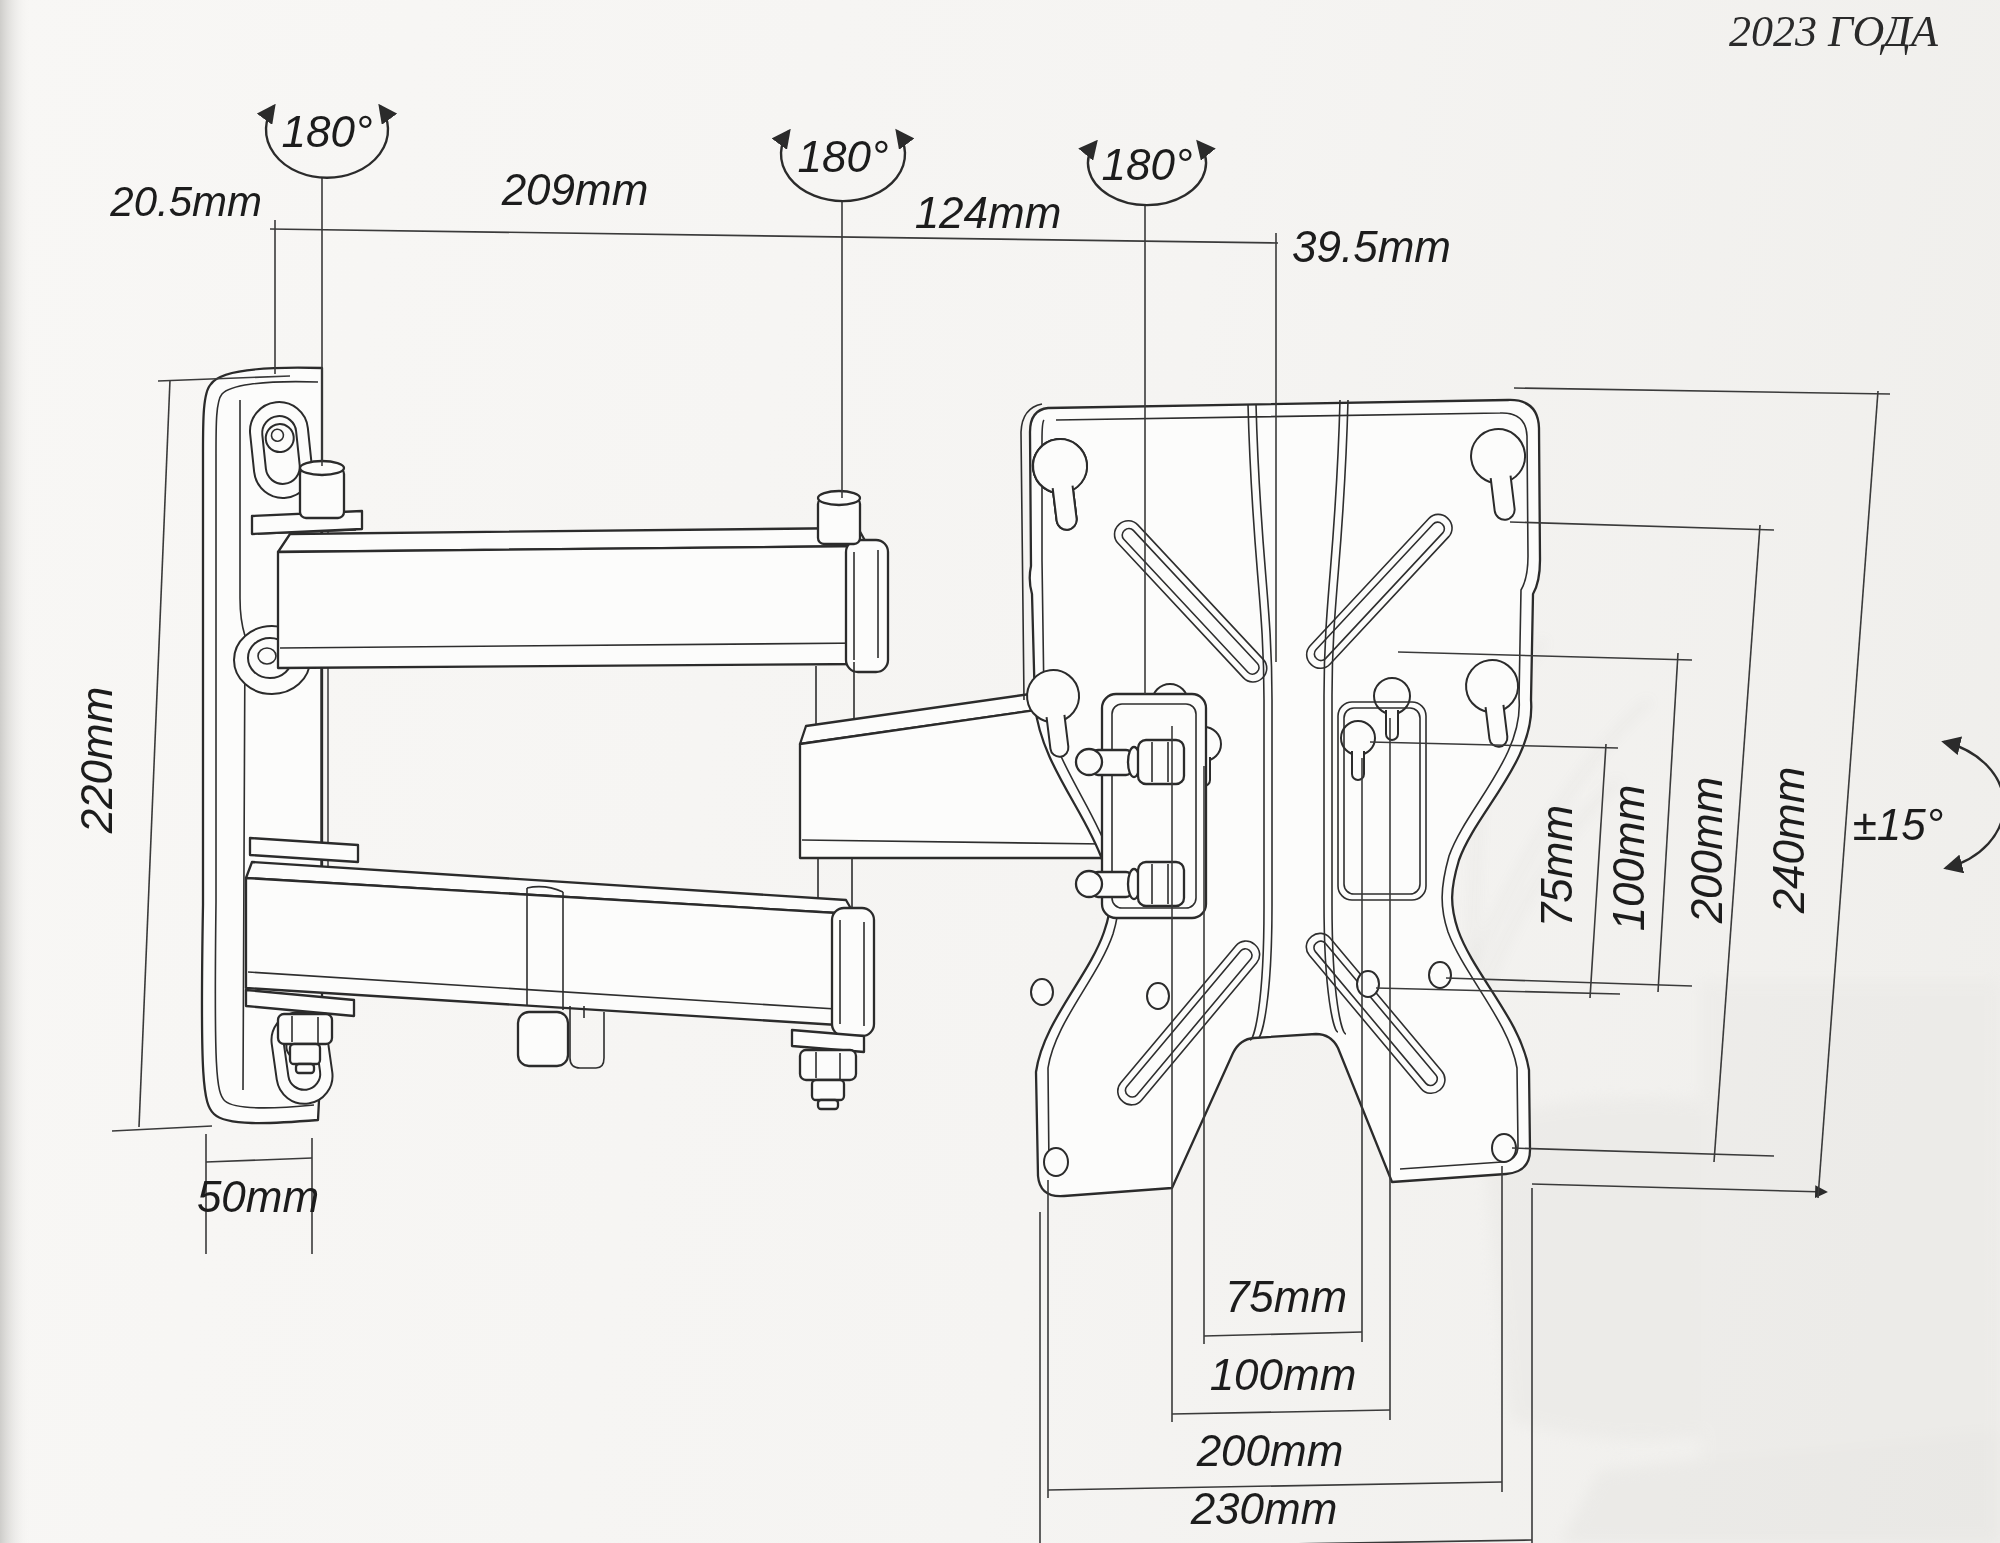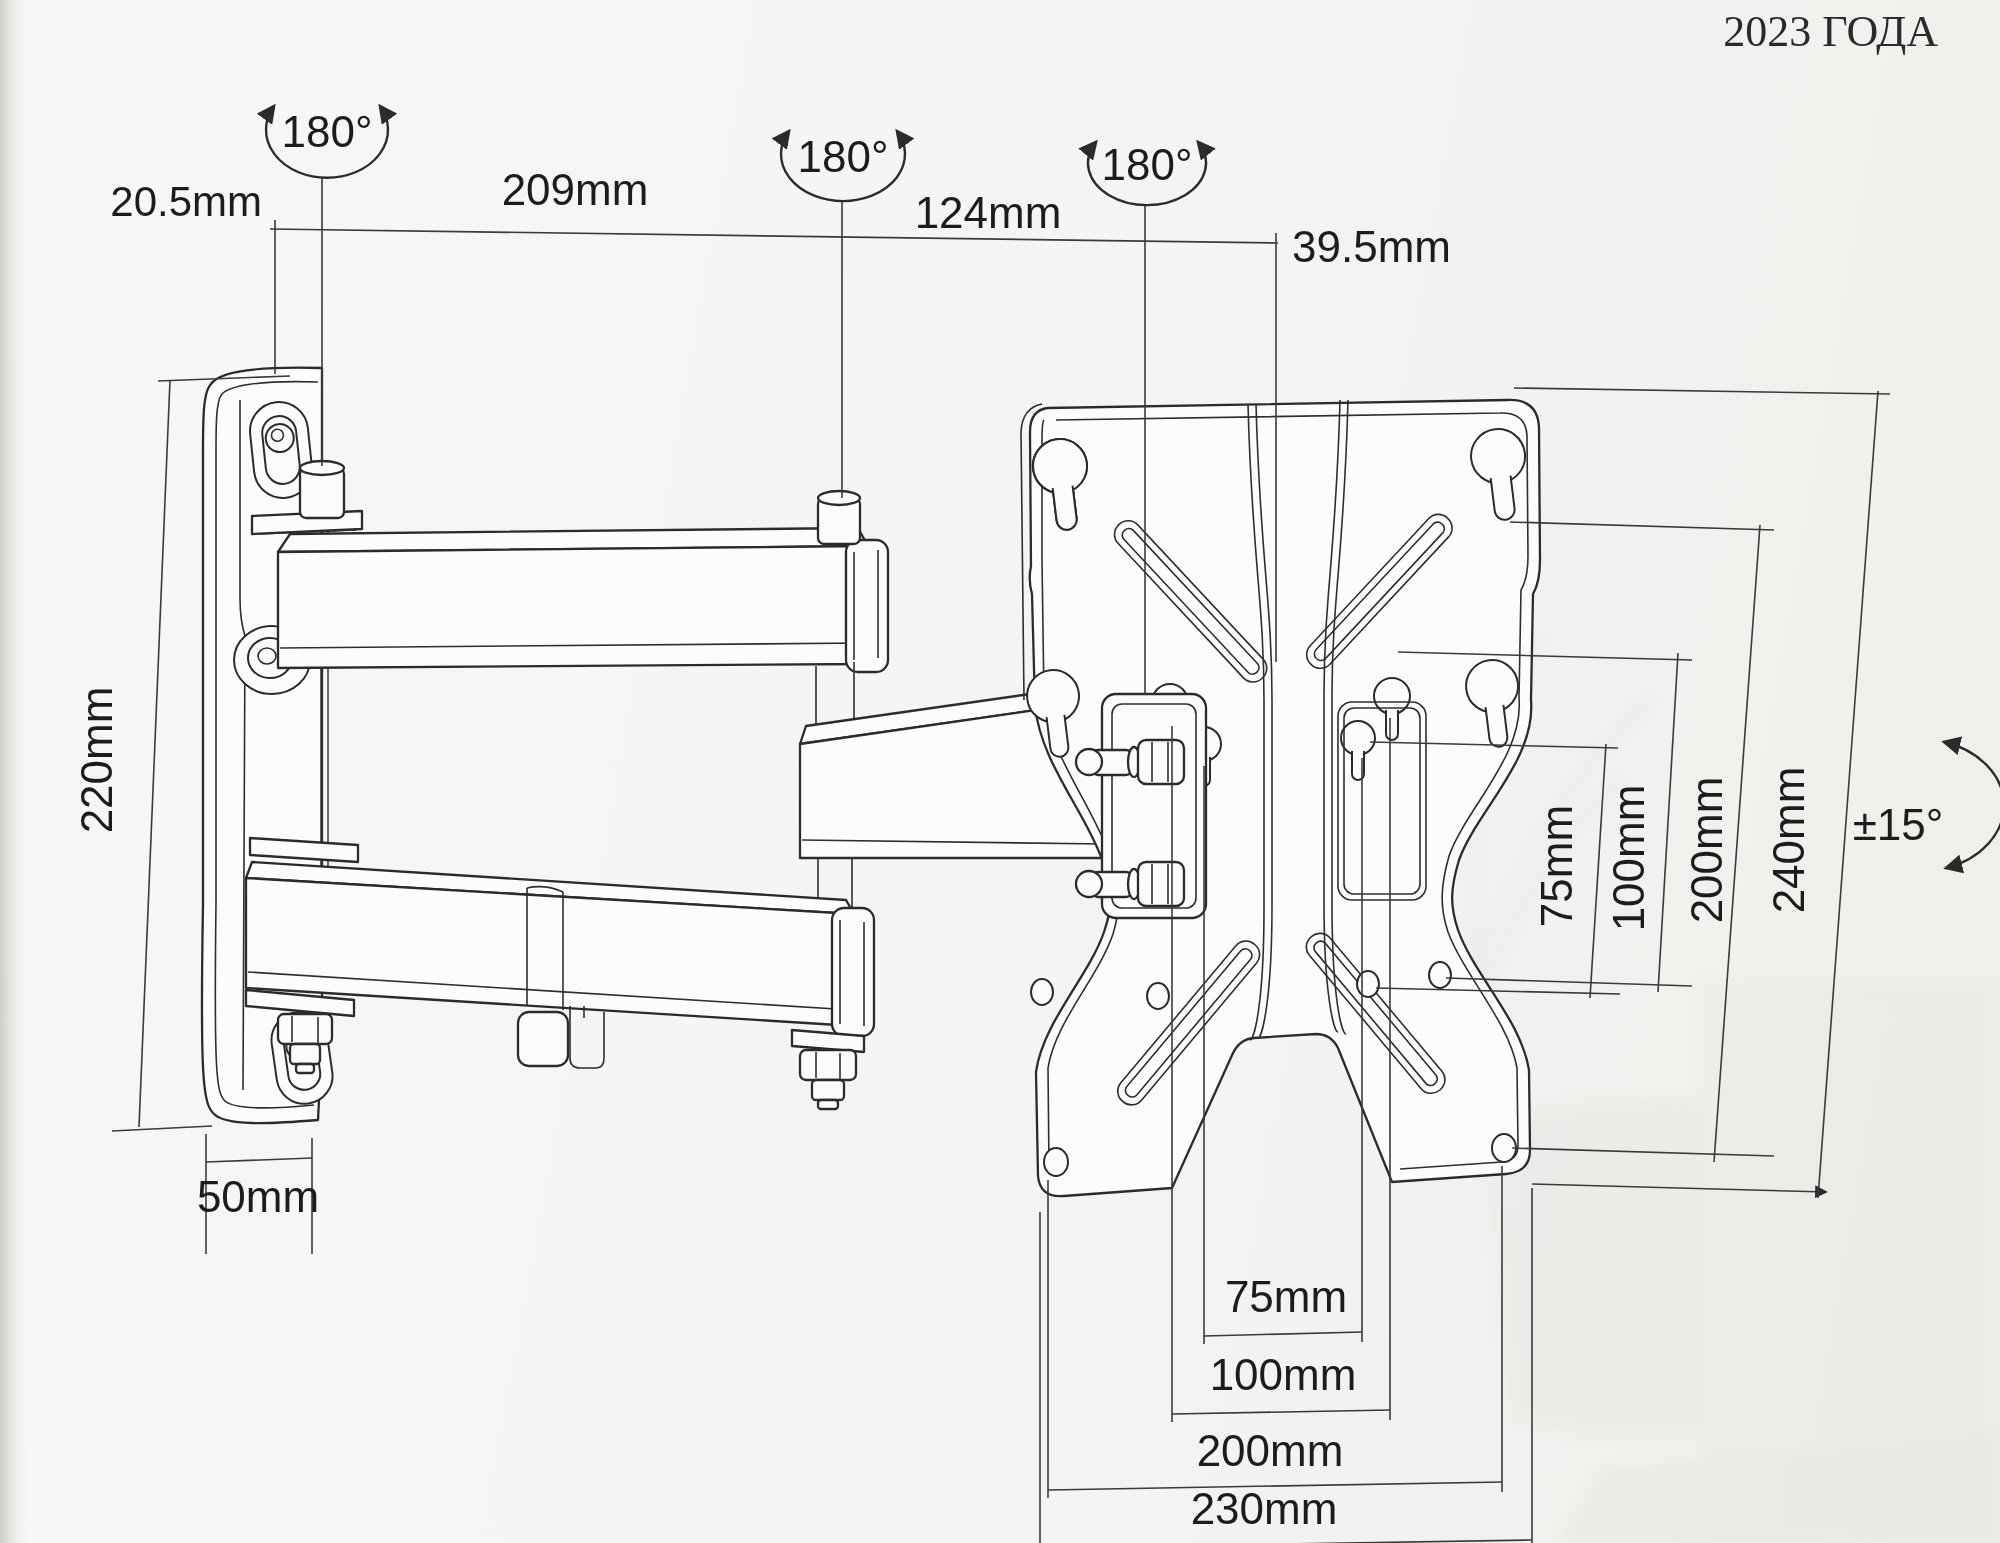--- a/index.html
+++ b/index.html
@@ -1,19 +1,20 @@
 <!DOCTYPE html>
 <html><head>
 <meta charset="utf-8">
 <style>
   html,body{margin:0;padding:0;background:#e9e8e6;}
   .stage{
     position:relative;width:2000px;height:1543px;overflow:hidden;
     background:linear-gradient(100deg,#f8f7f5 0%,#f5f4f2 55%,#efeeeb 100%);
     font-family:"Liberation Sans",sans-serif;
+    font-style:italic;
   }
   svg{position:absolute;inset:0;display:block;}
   .outline{fill:#fcfcfb;stroke:#2b2b2b;stroke-width:2.3;stroke-linejoin:round;}
   .outline-thin{fill:none;stroke:#2e2e2e;stroke-width:1.6;stroke-linejoin:round;}
   .hole{fill:#fcfcfb;stroke:#2b2b2b;stroke-width:2;}
   .dim{fill:none;stroke:#3a3a3a;stroke-width:1.6;}
   .dim-label{fill:#1c1c1c;font-size:44px;letter-spacing:0px;}
   .dim-label-sm{fill:#1c1c1c;font-size:42px;}
   .year-label{fill:#2a2a2a;font-size:44px;font-family:"Liberation Serif",serif;}
   .rot-arc{fill:none;stroke:#2b2b2b;stroke-width:2.4;}

